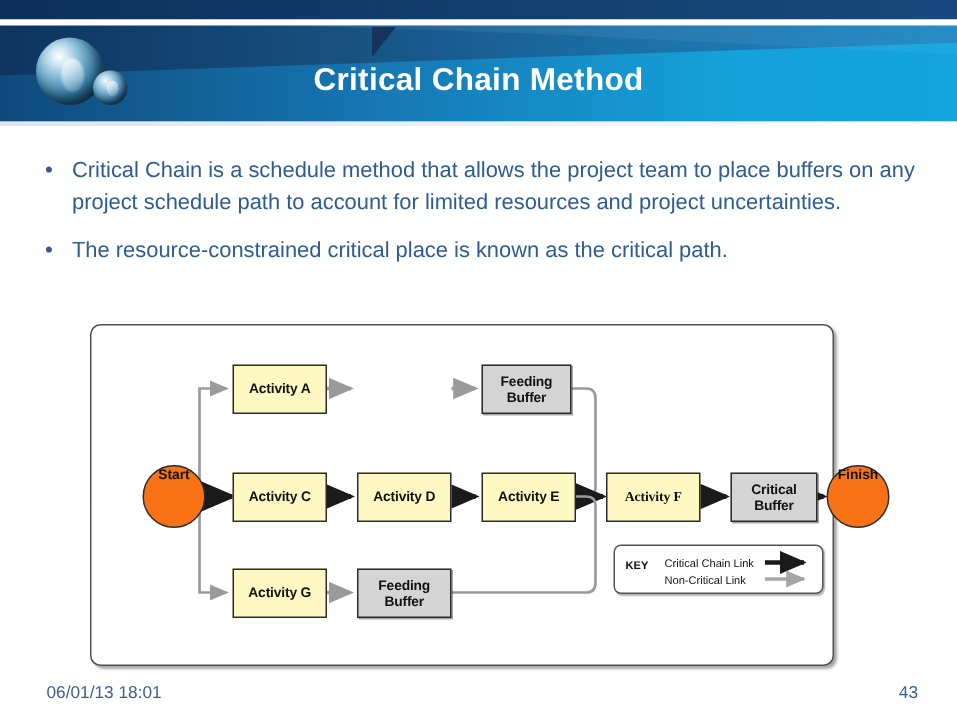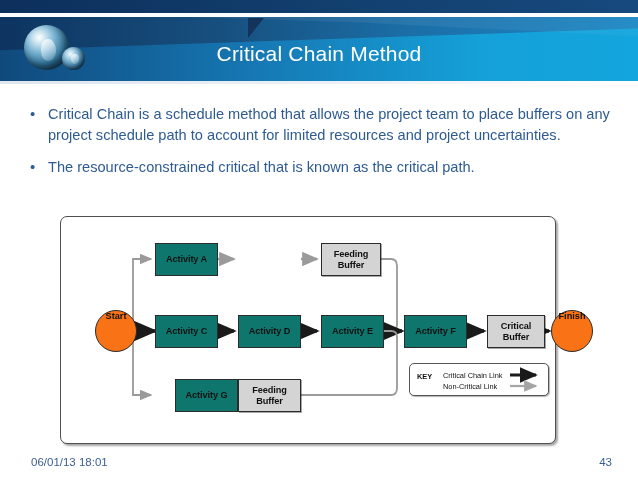--- a/index.html
+++ b/index.html
@@ -72,20 +72,21 @@
   }
   #slide-title {
     position: absolute;
     left: 0; top: 42px;
     width: 638px;
     text-align: center;
     color: #ffffff;
     font-size: 21px;
     letter-spacing: 0.2px;
     z-index: 4;
+    font-weight: bold;
   }
   
   .logo-orb-big {
     position: absolute;
     left: 24px; top: 25px;
     width: 45px; height: 45px;
     border-radius: 50%;
     background:
       radial-gradient(circle at 34% 28%, #ffffff 0%, #cfe6f2 13%, #7fb7d4 33%, #2d6f96 62%, #0d2d4b 92%);
     box-shadow: inset -3px -4px 7px rgba(0,0,0,0.45);
@@ -159,21 +160,21 @@
     box-sizing: border-box;
   }
   #diagram-svg {
     position: absolute;
     left: 0; top: 0;
   }
   .node-box {
     position: absolute;
     box-sizing: border-box;
     border: 1.7px solid #2b2b2b;
-    background: #0f766e;
+    background: #fef9c3;
     display: flex;
     align-items: center;
     justify-content: center;
     text-align: center;
     font-size: 9.2px;
     font-weight: bold;
     color: #111111;
     line-height: 10.5px;
     letter-spacing: -0.1px;
   }
@@ -256,21 +257,21 @@
   <div id="slide-title">Critical Chain Method</div>
 </div>
 
 <div id="bullet-list">
   <div class="bullet-row">
     <div class="bullet-dot">•</div>
     <div class="bullet-text">Critical Chain is a schedule method that allows the project team to place buffers on any project schedule path to account for limited resources and project uncertainties.</div>
   </div>
   <div class="bullet-row">
     <div class="bullet-dot">•</div>
-    <div class="bullet-text">The resource-constrained critical that is known as the critical path.</div>
+    <div class="bullet-text">The resource-constrained critical place is known as the critical path.</div>
   </div>
 </div>
 
 <div id="diagram-panel">
 
   <svg id="diagram-svg" width="496" height="228">
     <defs>
       <marker id="arrowBlack" markerWidth="7" markerHeight="7" refX="6.2" refY="3" orient="auto">
         <path d="M0,0 L7,3 L0,6 z" fill="#1a1a1a"></path>
       </marker>
@@ -319,32 +320,32 @@
   </div>
   <div class="node-box" style="left:94px; top:98px; width:63px; height:33px;">
     <span>Activity C</span>
   </div>
   <div class="node-box" style="left:177px; top:98px; width:63px; height:33px;">
     <span>Activity D</span>
   </div>
   <div class="node-box" style="left:260px; top:98px; width:63px; height:33px;">
     <span>Activity E</span>
   </div>
-  <div class="node-box" style="left:343px; top:98px; width:63px; height:33px;">
+  <div class="node-box" style="left:343px; top:98px; width:63px; height:33px;font-family:Liberation Serif, serif;">
     <span>Activity F</span>
   </div>
   <div class="node-box node-buffer" style="left:426px; top:98px; width:58px; height:33px; flex-direction:column;">
     <span>Critical</span>
     <span>Buffer</span>
   </div>
   <div class="node-circle" style="left:490px; top:93px; width:42px; height:42px;">
     <span>Finish</span>
   </div>
 
-  <div class="node-box" style="left:94px; top:162px; width:63px; height:33px;margin-left:20px;">
+  <div class="node-box" style="left:94px; top:162px; width:63px; height:33px;">
     <span>Activity G</span>
   </div>
   <div class="node-box node-buffer" style="left:177px; top:162px; width:63px; height:33px; flex-direction:column;">
     <span>Feeding</span>
     <span>Buffer</span>
   </div>
 
   <div id="legend-box">
     <div class="legend-title">KEY</div>
     <div class="legend-row1">Critical Chain Link</div>

